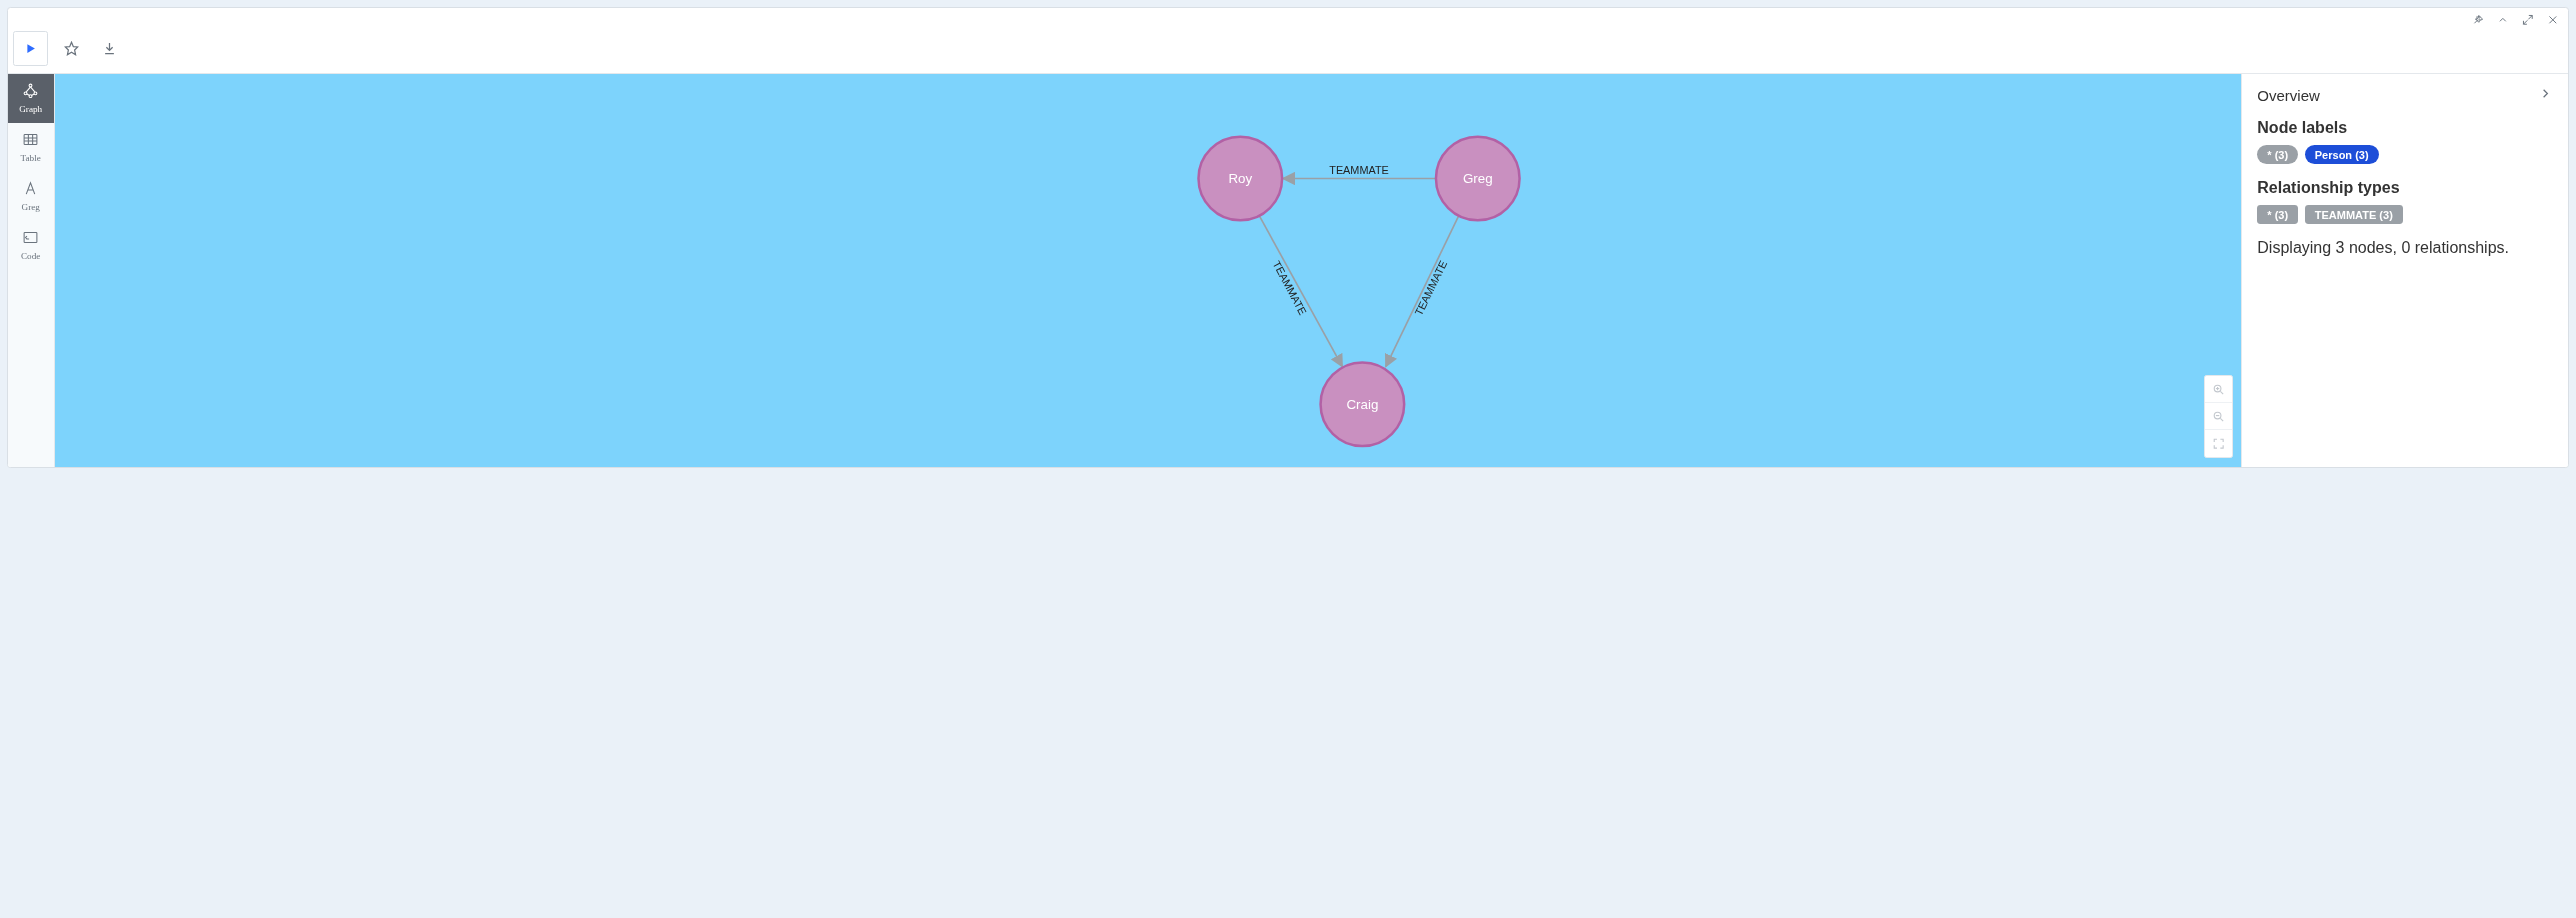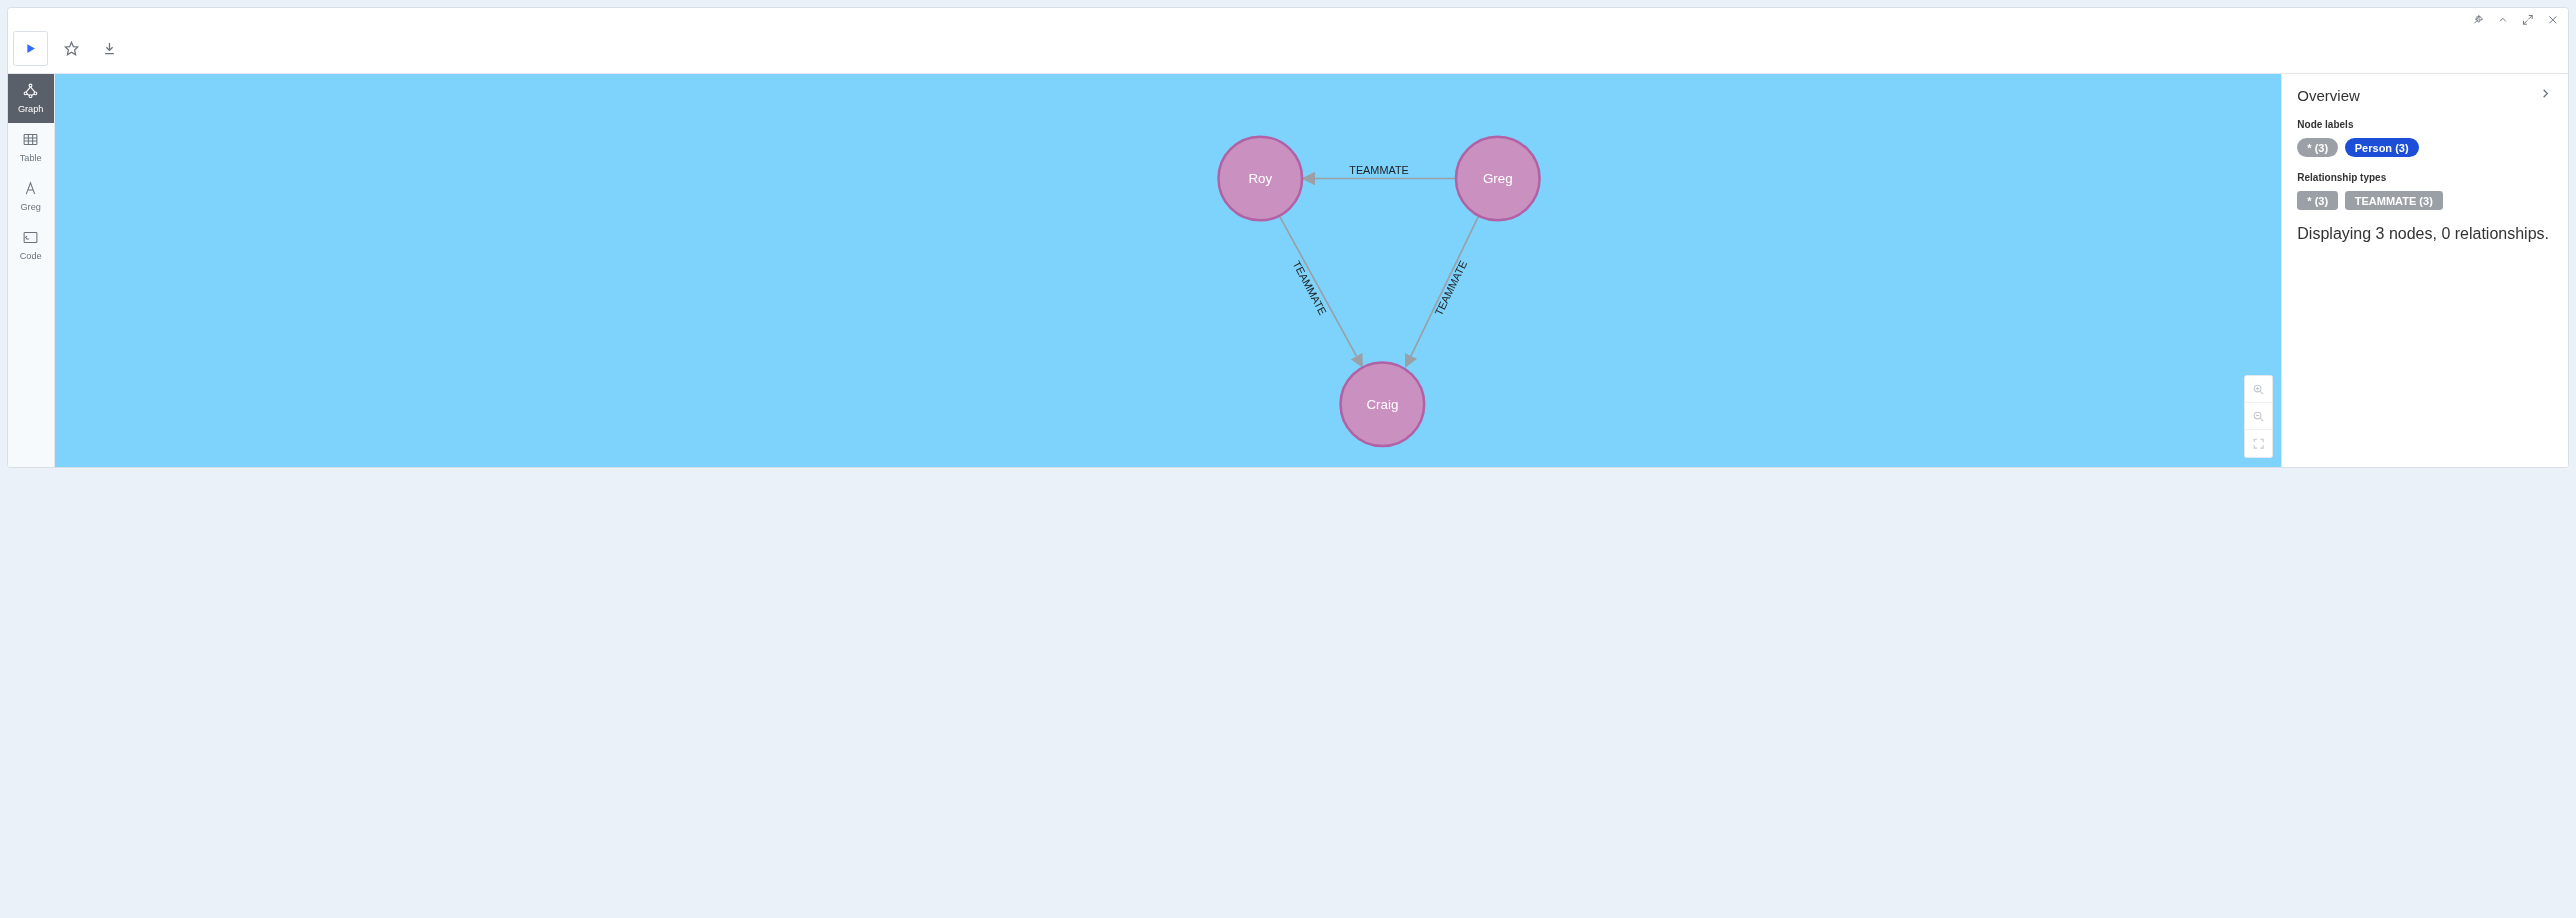--- a/index.html
+++ b/index.html
@@ -84,20 +84,21 @@
     height: 49px;
     display: flex;
     flex-direction: column;
     align-items: center;
     justify-content: center;
     gap: 2.5px;
     font-size: 9.2px;
     color: #6a737d;
     cursor: pointer;
     border-bottom: 0.8px solid transparent;
+    font-family: Liberation Serif, serif;
   }
   .side-item.active {
     background: #5a6069;
     color: #fff;
   }
   .side-item svg { width: 17px; height: 17px; }
   
   .canvas {
     flex: 1;
     position: relative;
@@ -122,35 +123,35 @@
   .zoom-ctrls .zbtn {
     width: 27px; height: 27px;
     display: flex; align-items: center; justify-content: center;
     color: #c3c8ce;
     cursor: pointer;
     border-bottom: 0.8px solid #eef1f4;
   }
   .zoom-ctrls .zbtn:last-child { border-bottom: none; }
   
   .overview {
-    width: 287px;
+    width: 327px;
     background: #fff;
     border-left: 0.8px solid #e4e8ec;
     padding: 11.7px 15px;
     position: relative;
   }
   .ov-header {
     display: flex;
     justify-content: space-between;
     align-items: center;
     margin-bottom: 13.4px;
   }
   .ov-title { font-size: 15px; color: #333; }
   .ov-chevron { color: #6a737d; cursor: pointer; font-size: 17px; }
-  .ov-section-title { font-weight: 700; font-size: 10px; margin-bottom: 8.4px; }
+  .ov-section-title { font-weight: 700; font-size: 16px; margin-bottom: 8.4px; }
   .pill-row { display: flex; gap: 6.7px; margin-bottom: 15px; flex-wrap: wrap; }
   .pill {
     border-radius: 11.7px;
     padding: 3.4px 10px;
     font-size: 11px;
     font-weight: 600;
     color: #fff;
     cursor: pointer;
   }
   .pill.gray-round { background: #9aa0a6; }

